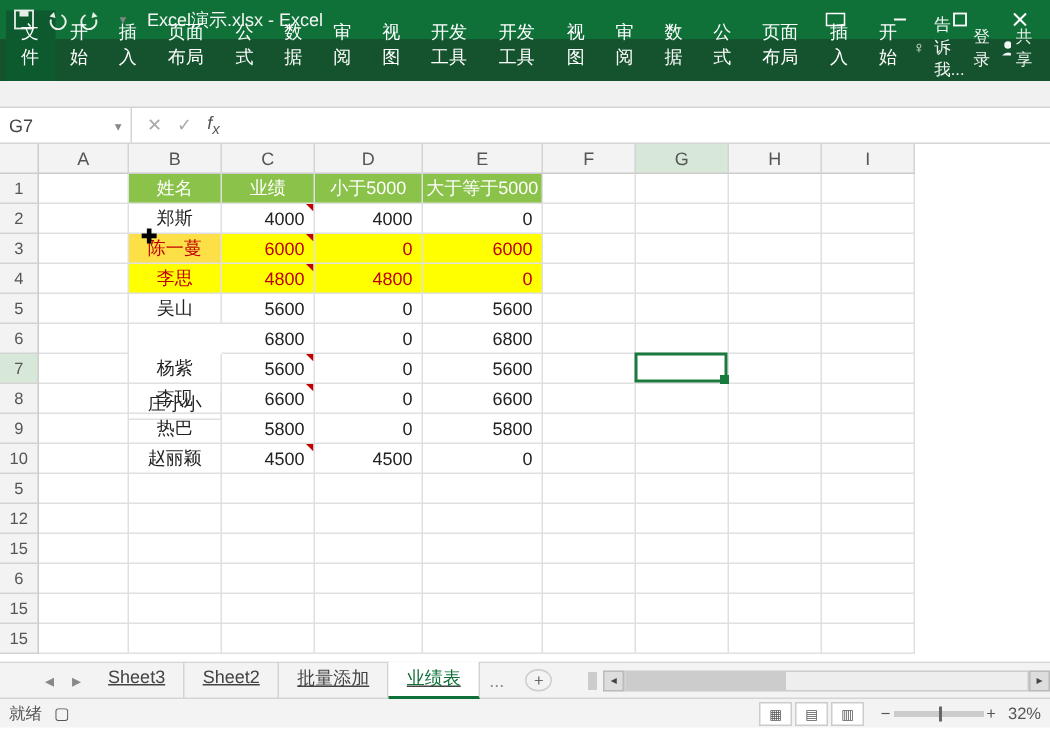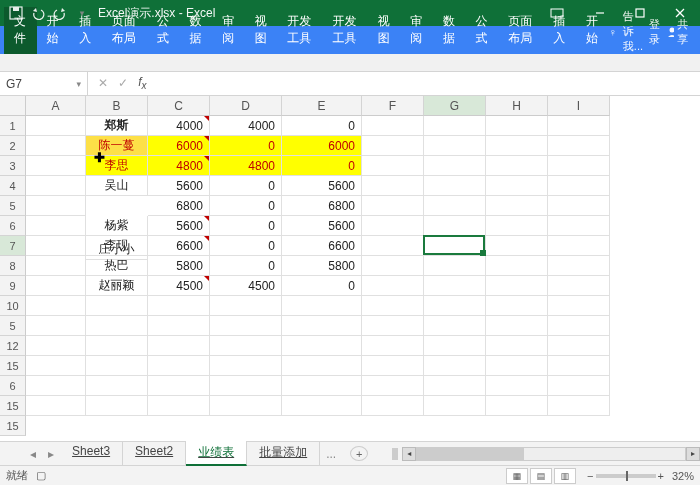--- a/index.html
+++ b/index.html
@@ -3,21 +3,21 @@
 <meta charset="utf-8">
 <style>
   * { box-sizing: border-box; margin: 0; padding: 0; font-family: "Microsoft YaHei", sans-serif; }
   body { width: 700px; height: 500px; overflow: hidden; background: #fff; font-size: 12px; }
   .titlebar { background: #0f7038; height: 26px; display: flex; align-items: center; color: #fff; }
   .qat { display: flex; align-items: center; gap: 6px; padding: 0 8px; }
   .qat .icon { width: 16px; height: 16px; display:inline-flex; align-items:center; justify-content:center; opacity:.9; }
   .title-center { flex: 1; text-align: left; font-size: 12px; opacity: .95; }
   .winbtns { display:flex; }
   .winbtn { width: 40px; height:26px; display:flex; align-items:center; justify-content:center; }
-  .ribbon-tabs { background: #3b82f6; height: 28px; display:flex; align-items:flex-end; color:#fff; padding:0 4px; }
+  .ribbon-tabs { background: #14532d; height: 28px; display:flex; align-items:flex-end; color:#fff; padding:0 4px; }
   .rtab { padding: 6px 10px 7px; font-size:12px; cursor:default; }
   .rtab.file { background:#0c5a2d; }
   .ribbon-right { margin-left:auto; display:flex; align-items:center; gap:6px; padding-right:4px;}
   .ribbon-right span { font-size:11px; opacity:.95; }
   .share { display:flex; align-items:center; gap:3px; }
   .toolstrip { background:#f1f1f1; height:18px; border-bottom:1px solid #d4d4d4; }
   .namebox-row { background:#fff; height:24px; display:flex; align-items:center; border-bottom:1px solid #d4d4d4; }
   .namebox { width:88px; border-right:1px solid #d4d4d4; height:100%; display:flex; align-items:center; padding:0 6px; font-size:12px; color:#444; justify-content:space-between;}
   .dd { font-size:9px; color:#888; }
   .fx-btns { display:flex; align-items:center; gap:10px; padding:0 10px; color:#aaa; }
@@ -182,21 +182,32 @@
         <div class="ch" style="width: 72px;">D</div>
         <div class="ch" style="width: 80px;">E</div>
         <div class="ch" style="width: 62px;">F</div>
         <div class="ch sel" style="width: 62px;">G</div>
         <div class="ch" style="width: 62px;">H</div>
         <div class="ch" style="width: 62px;">I</div>
       </div>
     <div class="cells" id="cells" style="position: relative;">
         <div class="row">
           <div class="cell cellrel" style="width: 60px;"></div>
-          <div class="cell cellrel" style="width: 62px; justify-content: center; font-weight: bold;">郑斯</div>
+          <div class="cell cellrel hdr" style="width: 62px;">姓名</div>
+          <div class="cell cellrel hdr" style="width: 62px;">业绩</div>
+          <div class="cell cellrel hdr" style="width: 72px;">小于5000</div>
+          <div class="cell cellrel hdr" style="width: 80px;">大于等于5000</div>
+          <div class="cell cellrel" style="width: 62px;"></div>
+          <div class="cell cellrel" style="width: 62px;"></div>
+          <div class="cell cellrel" style="width: 62px;"></div>
+          <div class="cell cellrel" style="width: 62px;"></div>
+        </div>
+        <div class="row">
+          <div class="cell cellrel" style="width: 60px;"></div>
+          <div class="cell cellrel" style="width: 62px; justify-content: center;">郑斯</div>
           <div class="cell cellrel" style="width: 62px; justify-content: flex-end; padding-right: 6px;">4000<div class="tri"></div></div>
           <div class="cell cellrel" style="width: 72px; justify-content: flex-end; padding-right: 6px;">4000</div>
           <div class="cell cellrel" style="width: 80px; justify-content: flex-end; padding-right: 6px;">0</div>
           <div class="cell cellrel" style="width: 62px;"></div>
           <div class="cell cellrel" style="width: 62px;"></div>
           <div class="cell cellrel" style="width: 62px;"></div>
           <div class="cell cellrel" style="width: 62px;"></div>
         </div>
         <div class="row">
           <div class="cell cellrel" style="width: 60px;"></div>
@@ -357,22 +368,22 @@
     <div class="cursor-plus">✚</div>
   </div>
 </div>
 
 <div class="sheet-tabs">
   <span class="stbtn">◂</span>
   <span class="stbtn">▸</span>
   <div id="sheet-tabs-mount" style="display:flex;text-decoration:underline;">
       <div class="stab">Sheet3</div>
       <div class="stab">Sheet2</div>
+      <div class="stab">批量添加</div>
       <div class="stab active">业绩表</div>
-      <div class="stab">批量添加</div>
     </div>
   <span class="stbtn">...</span>
   <span class="addtab">+</span>
   <div class="hscroll">
     <div style="width:6px;height:12px;background:#ccc;margin-right:4px;"></div>
     <span class="arrow">◂</span>
     <div style="flex:1;height:14px;border:1px solid #ccc;background:#eee;position:relative;">
         <div style="position:absolute;left:0;width:40%;height:100%;background:#ccc;"></div>
       </div>
     <span class="arrow">▸</span>

